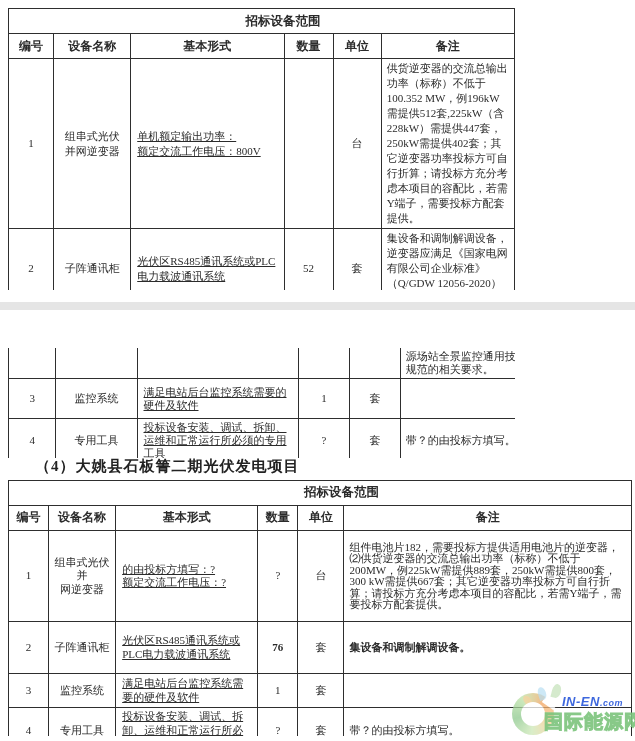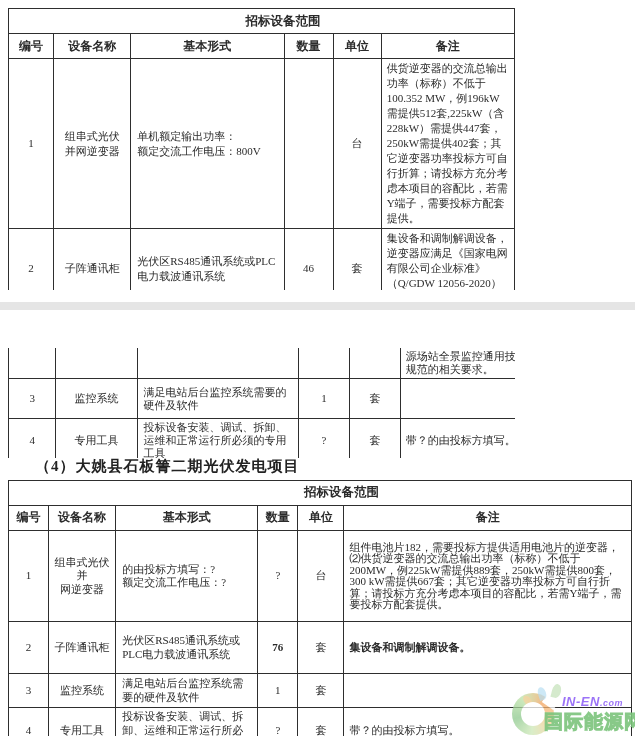--- a/index.html
+++ b/index.html
@@ -5,21 +5,21 @@
   html,body{margin:0;padding:0;}
   body{font-family:"Liberation Serif","DejaVu Serif",serif;background:#fff;}
   #page{position:relative;width:635px;height:741px;background:#ffffff;overflow:hidden;color:#2b2b2b;}
 
   table{border-collapse:collapse;table-layout:fixed;}
   td{border:1px solid #2e2e2e;overflow:hidden;vertical-align:middle;white-space:pre-line;
      font-size:11px;line-height:15px;color:#2b2b2b;}
   .title-cell{font-weight:bold;text-align:center;font-size:12.5px;padding-left:44px;}
   .hdr td{font-weight:bold;text-align:center;font-size:12px;}
   .c{text-align:center;}
-  .l{text-align:left;padding:2px 6px;}
+  .l{text-align:left;padding:2px 6px;text-decoration:underline;}
   .remark{text-align:left;padding:2px 5px;}
 
   
   #table1-wrap{position:absolute;left:8px;top:8px;width:507px;height:282px;overflow:hidden;}
   #table1{width:507px;}
   #table1 tr.cut td{border-bottom:none;}
 
   
   #frag-wrap{position:absolute;left:8px;top:348px;width:507px;height:110px;overflow:hidden;}
   #frag{width:533px;}
@@ -46,21 +46,21 @@
      background:conic-gradient(from 40deg,#f2a35e,#f8cd92,#cde8b7,#8dc98d,#bfe3a8,#f2a35e);opacity:.75;}
   .wm-swirl::after{content:"";position:absolute;left:9px;top:9px;width:24px;height:24px;
      border-radius:50%;background:#fff;}
   .wm-swirl::before{content:"";position:absolute;right:-4px;top:2px;width:14px;height:12px;
      background:#fff;transform:rotate(35deg);}
   .wm-drop{position:absolute;border-radius:50% 50% 50% 0;opacity:.7;}
   .wm-drop.blue{left:26px;top:-6px;width:8px;height:13px;background:#9fd3ee;transform:rotate(-18deg);}
   .wm-drop.green{left:40px;top:-9px;width:9px;height:14px;background:#aed7a0;transform:rotate(14deg);}
   .wm-drop.orange{left:12px;top:2px;width:7px;height:11px;background:#f6c27e;transform:rotate(-40deg);}
   .wm-site{position:absolute;left:52px;top:13px;font-family:"Liberation Sans","DejaVu Sans",sans-serif;
-     font-style:italic;font-weight:bold;font-size:13px;color:#8b5cf6;opacity:.85;letter-spacing:.5px;}
+     font-style:italic;font-weight:bold;font-size:13px;color:#1d4ed8;opacity:.85;letter-spacing:.5px;}
   .wm-site .tld{font-size:9px;}
   .wm-name{position:absolute;left:34px;top:28px;font-weight:bold;font-size:19px;letter-spacing:1px;
      color:#eaf5ea;-webkit-text-stroke:1px #7cc47c;opacity:.9;white-space:nowrap;}
 </style>
 </head>
 <body>
 
 <div id="page">
 
   <div id="table1-wrap">
@@ -92,21 +92,21 @@
         <td class="l">单机额定输出功率：
 额定交流工作电压：800V</td>
         <td class="c"></td>
         <td class="c">台</td>
         <td class="remark">供货逆变器的交流总输出功率（标称）不低于100.352 MW，例196kW需提供512套,225kW（含228kW）需提供447套，250kW需提供402套；其它逆变器功率投标方可自行折算；请投标方充分考虑本项目的容配比，若需Y端子，需要投标方配套提供。</td>
       </tr>
       <tr class="cut" style="height:77px">
         <td class="c">2</td>
         <td class="c">子阵通讯柜</td>
         <td class="l">光伏区RS485通讯系统或PLC电力载波通讯系统</td>
-        <td class="c">46</td>
+        <td class="c">52</td>
         <td class="c">套</td>
         <td class="remark" style="vertical-align:top">集设备和调制解调设备，逆变器应满足《国家电网有限公司企业标准》（Q/GDW 12056-2020）新能</td>
       </tr>
     </tbody>
       </table>
   </div>
 
   <div id="page-break-band"></div>
 
   <div id="frag-wrap">

